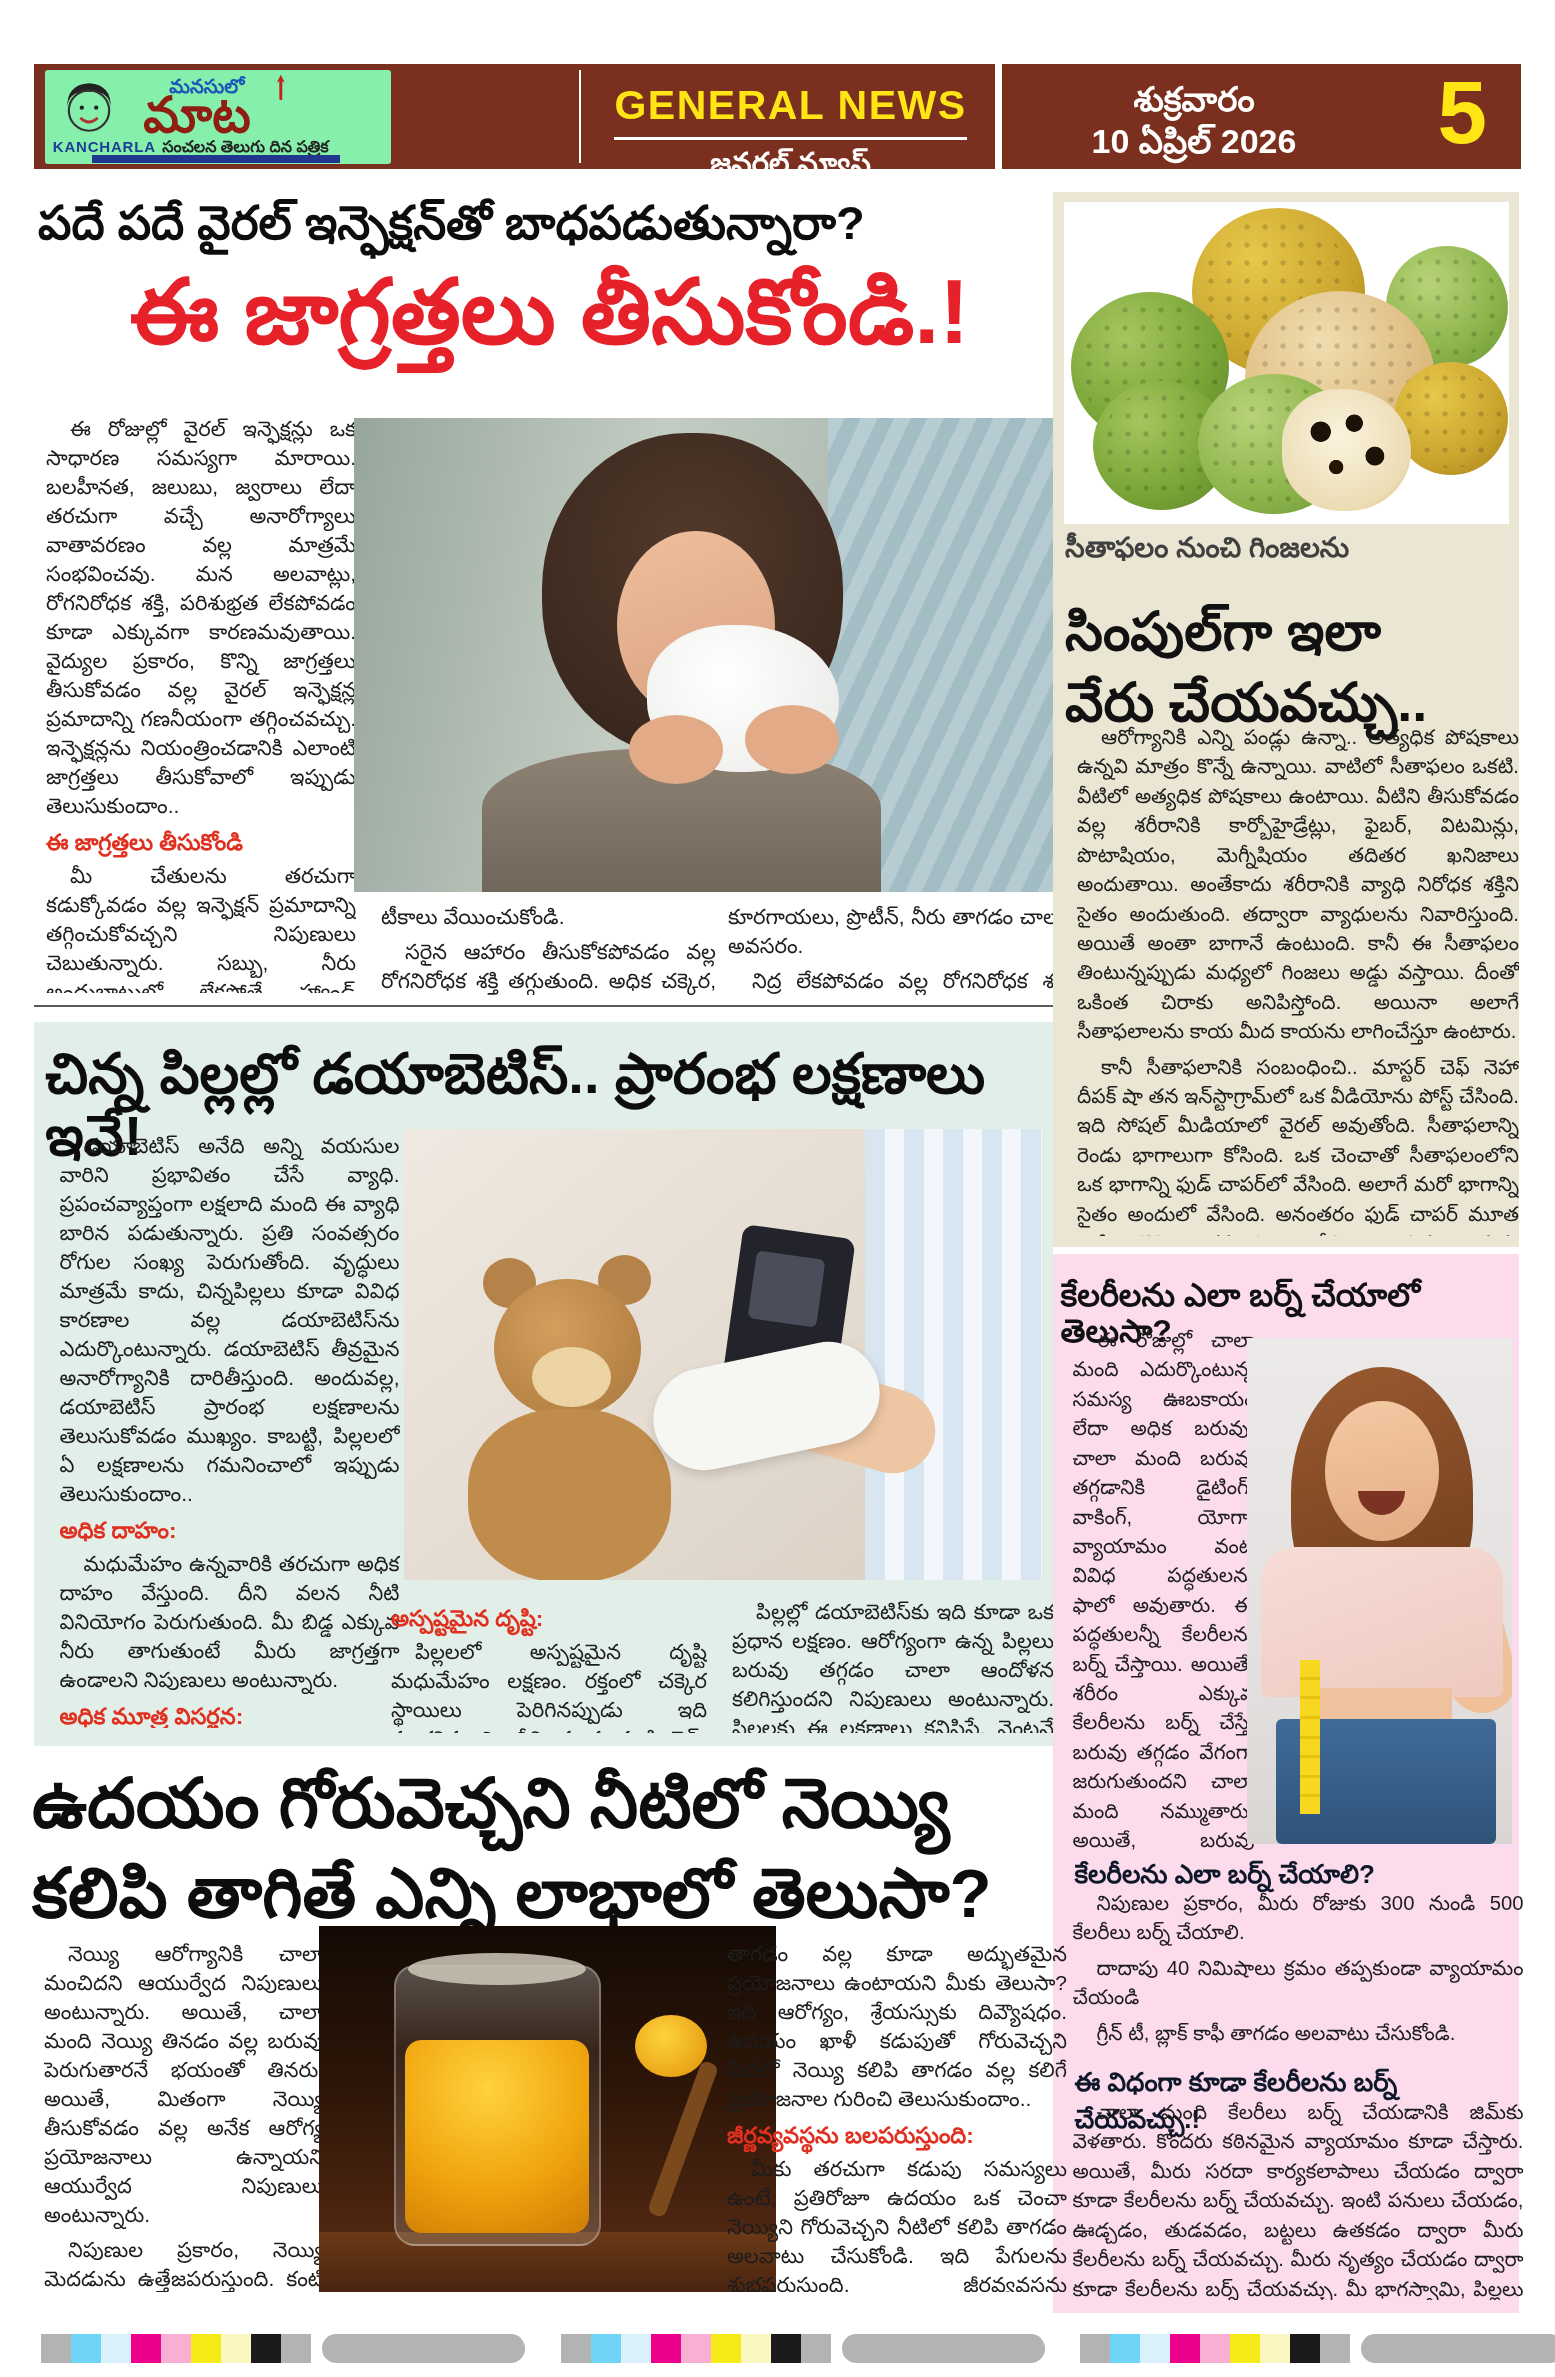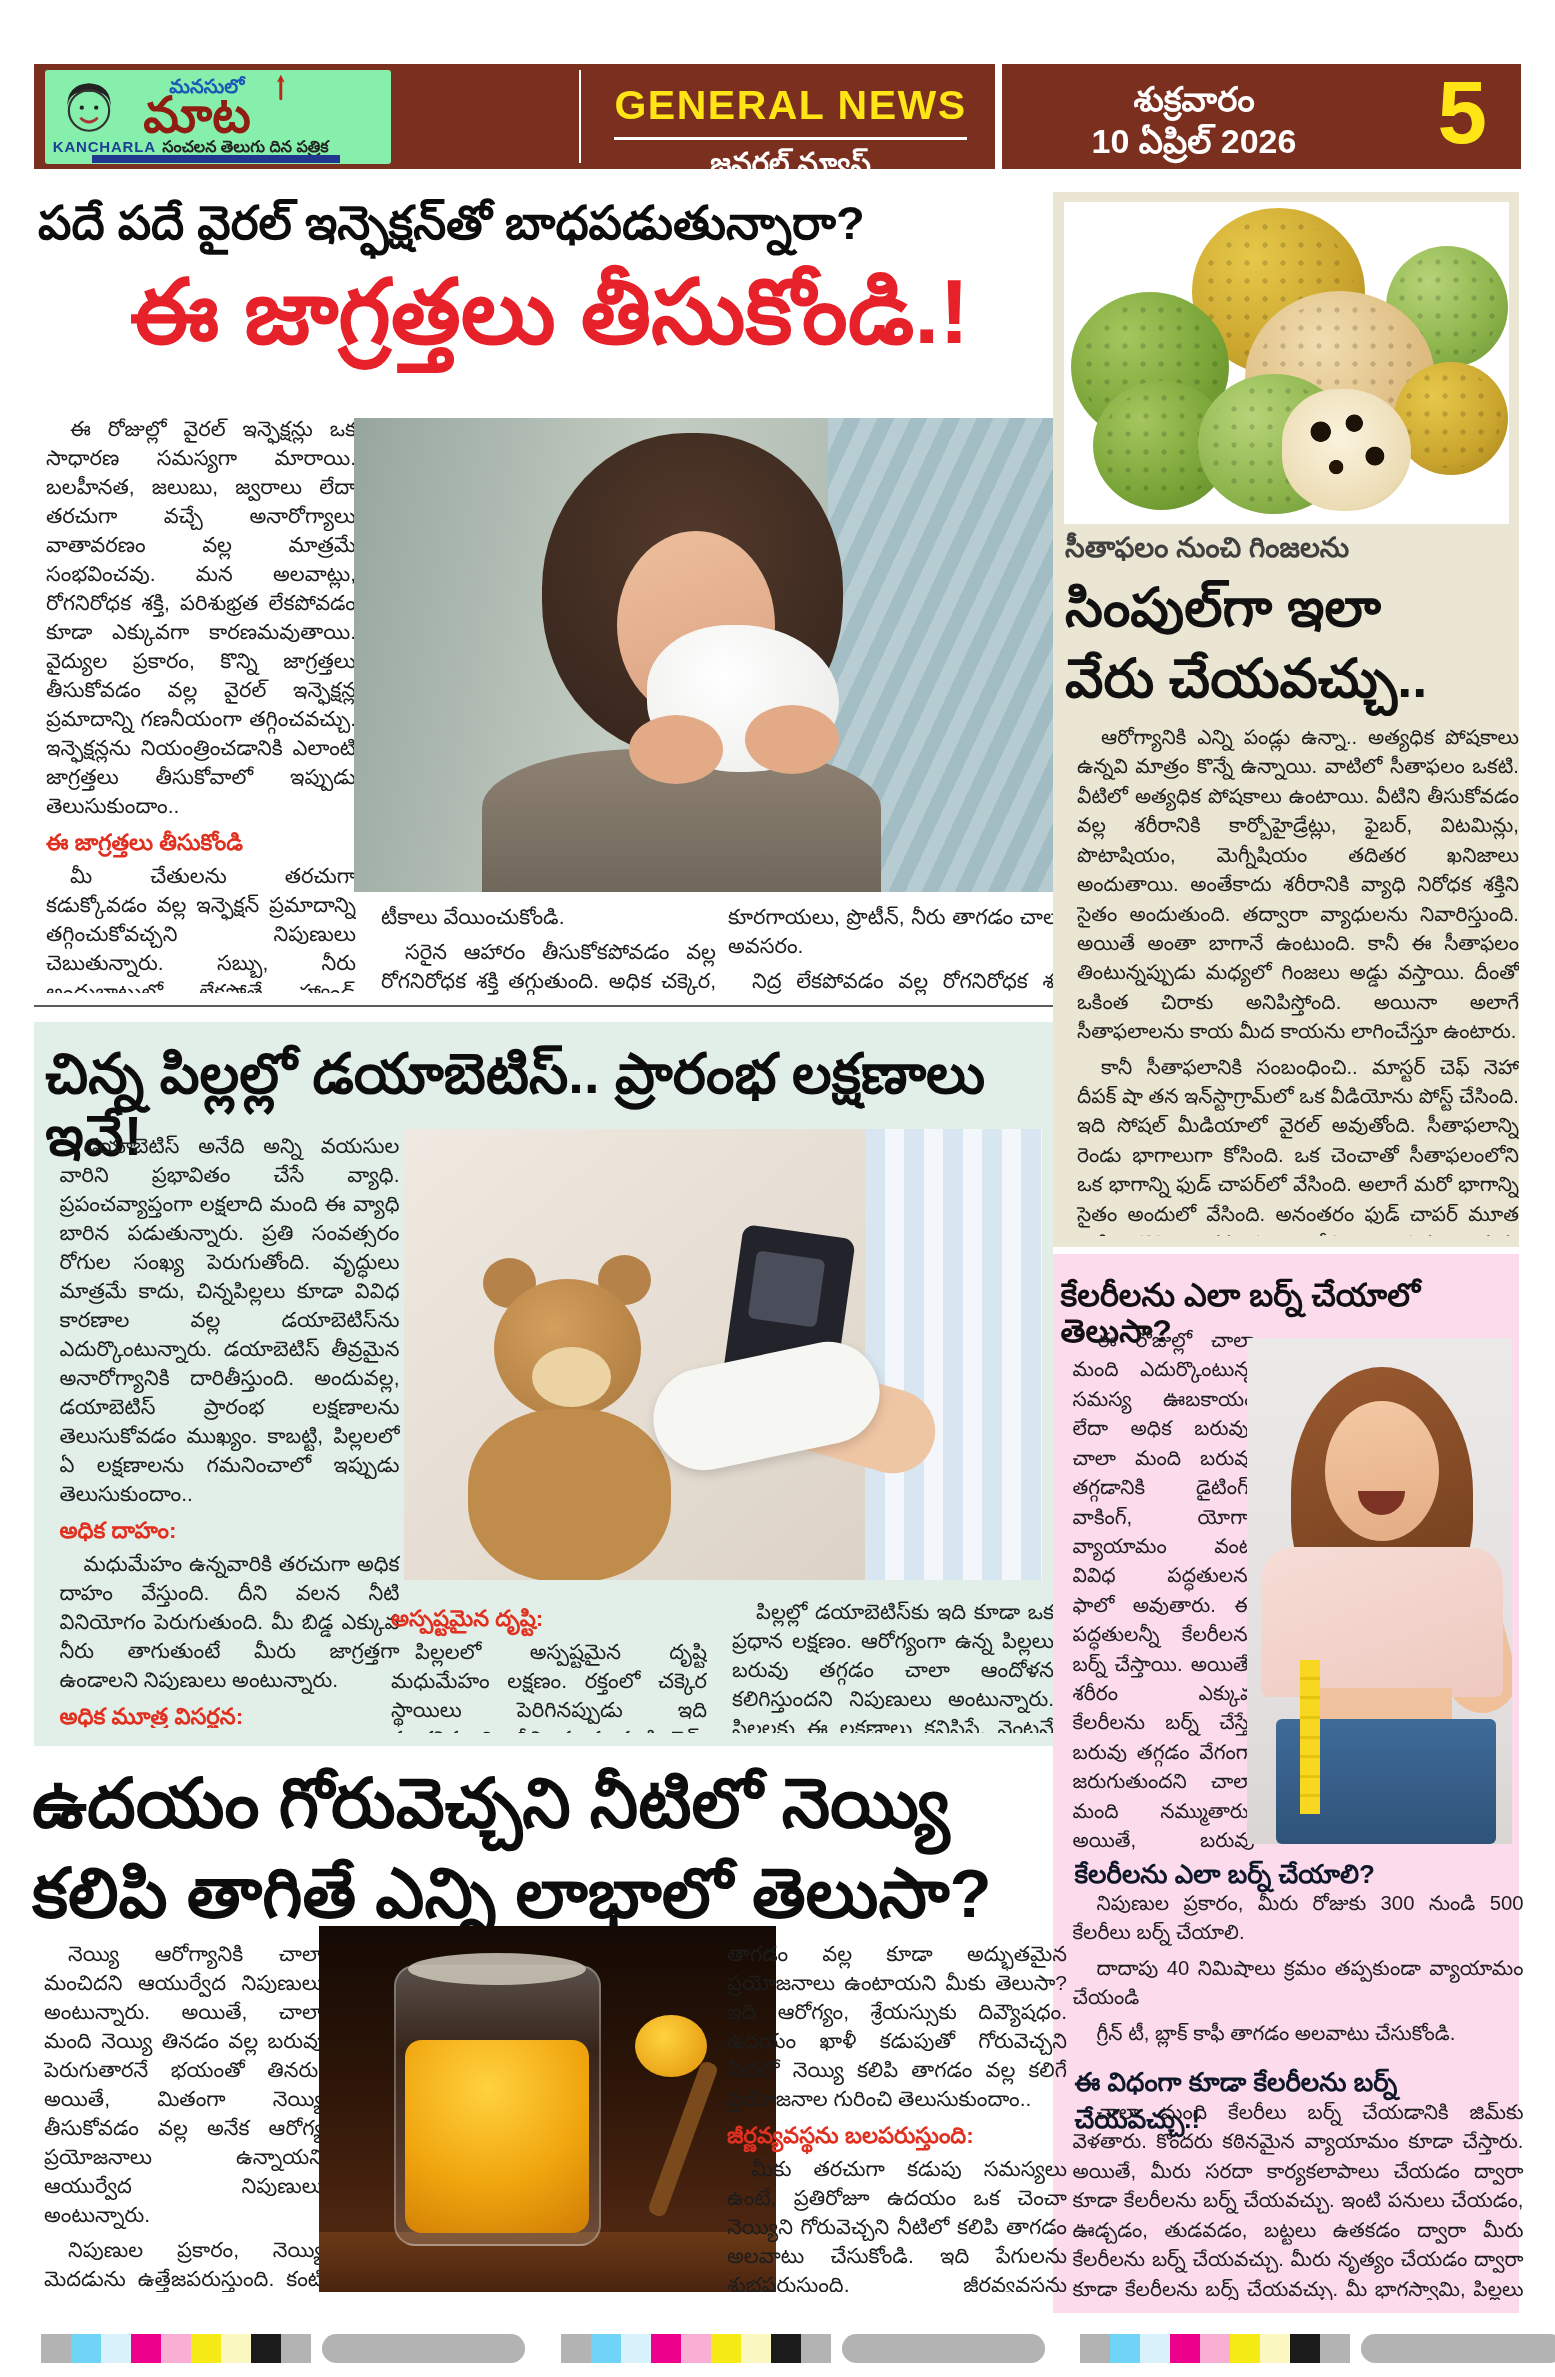--- a/index.html
+++ b/index.html
@@ -28,21 +28,21 @@
   .date-line{color:#ffffff;font-weight:bold;font-size:34px;line-height:1.25;text-align:center;}
   .page-num{color:#ffe515;font-weight:bold;font-size:89px;line-height:1;}
   .head-divider{background:#ffffff;}
 
   
   .h-viral-kicker{font-size:47px;font-weight:bold;color:#0d0d0d;line-height:1.1;}
   .h-viral-main{font-size:90px;font-weight:bold;color:#e62129;line-height:1.05;}
   .h-diabetes{font-size:56px;font-weight:bold;color:#0d0d0d;line-height:1.1;}
   .h-ghee{font-size:69px;font-weight:bold;color:#0d0d0d;line-height:1.3;}
   .h-sita-kicker{font-size:28px;font-weight:bold;color:#404040;}
-  .h-sita{font-size:54px;font-weight:bold;color:#111;line-height:1.25;}
+  .h-sita{font-size:54px;font-weight:bold;color:#111;line-height:1.25;margin-top:24px;}
   .h-cal{font-size:32px;font-weight:bold;color:#111;line-height:1.15;}
 
   .mint-box{background:#e2efe8;}
   .beige-box{background:#ebe6d3;}
   .pink-box{background:#fcdcec;}
   .rule{background:#5a5a5a;}
 
   
   .swatch-group{display:flex;align-items:center;}
   .swatch{width:30px;height:29px;}

